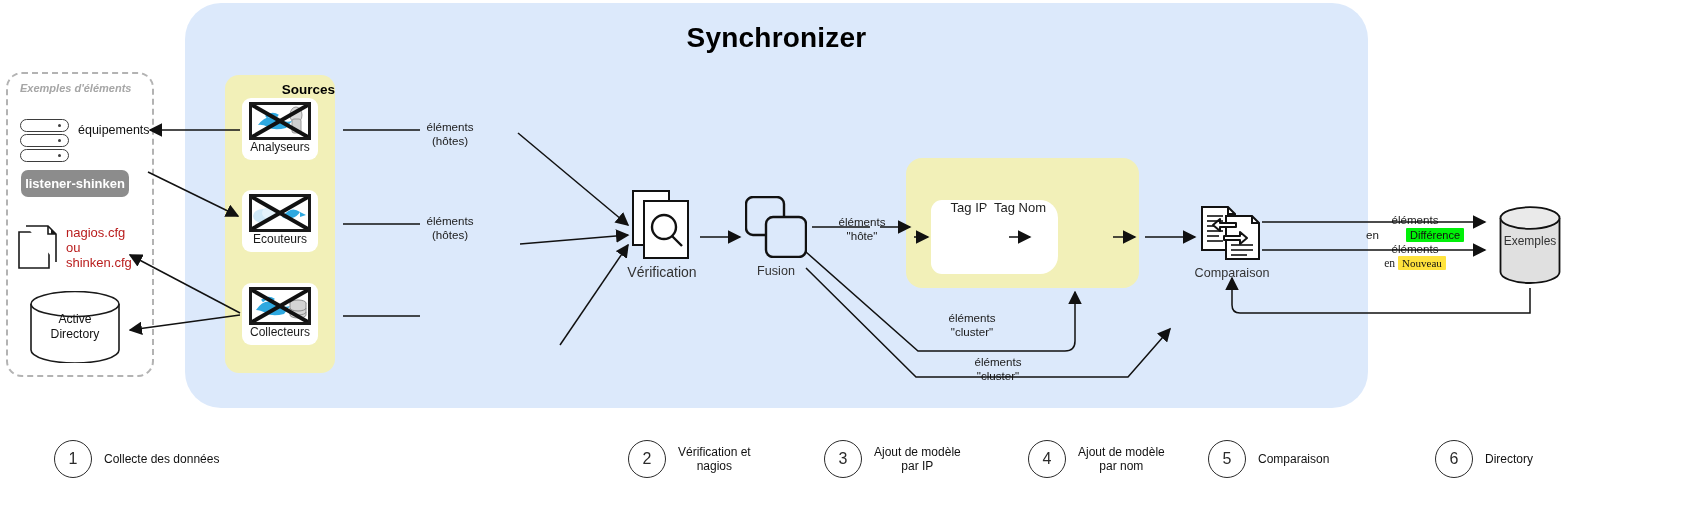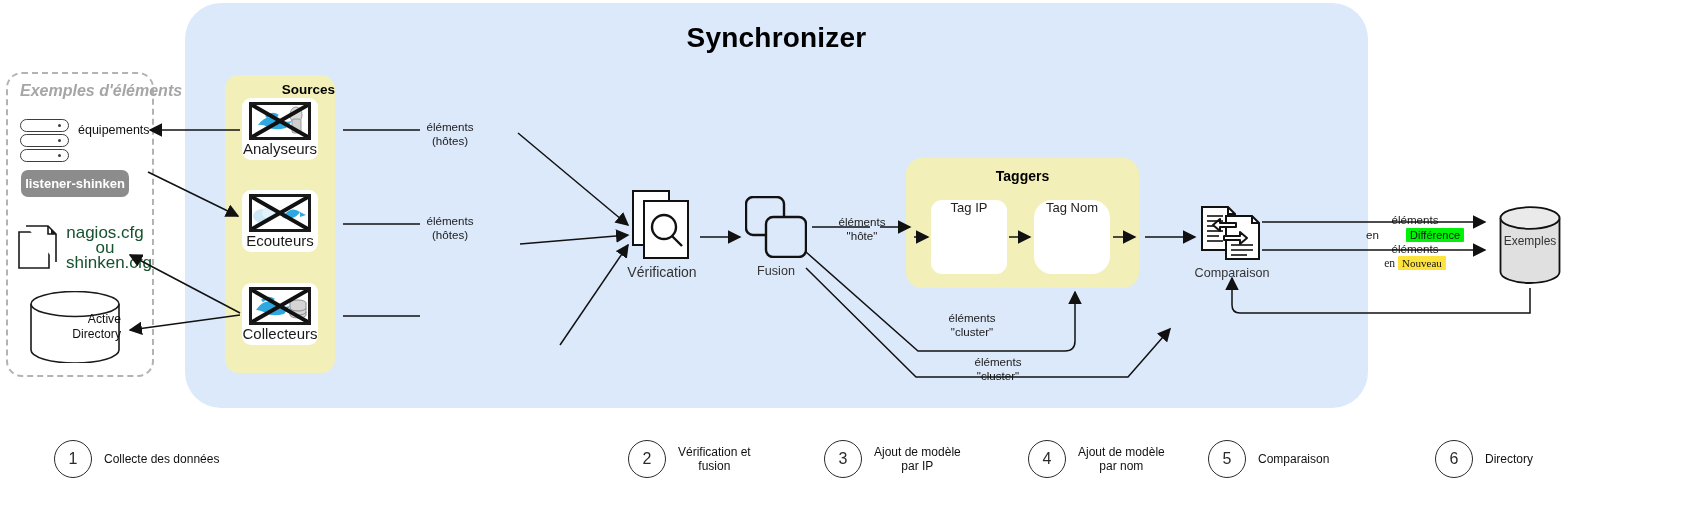--- a/index.html
+++ b/index.html
@@ -37,21 +37,21 @@
   
   #examples-box {
     left: 6px; top: 72px;
     width: 148px; height: 305px;
     border: 2px dashed #b3b3b3;
     border-radius: 16px;
     background: transparent;
   }
   #examples-title {
     left: 20px; top: 82px;
-    font-size: 16px;
+    font-size: 11px;
     font-style: italic;
     font-weight: bold;
     color: #a6a6a6;
   }
   
   .srv-bar {
     width: 49px; height: 13px;
     border: 1.6px solid #3d3d3d;
     border-radius: 7px;
     background: #fff;
@@ -86,29 +86,29 @@
     font-weight: bold;
     display: flex;
     align-items: center;
     justify-content: center;
   }
 
   
   #docs-icon { left: 18px; top: 223px; width: 44px; height: 48px; }
   #label-cfg {
     left: 66px; top: 225px;
-    font-size: 17px; color: #14532d;
-    text-align: center; width: 78px; line-height: 15px;
+    font-size: 13px; color: #b91c1c;
+    text-align: left; width: 78px; line-height: 15px;
   }
 
   
   #ad-cyl { left: 29px; top: 291px; width: 92px; height: 72px; }
   #ad-label {
     left: 29px; top: 312px; width: 92px;
-    text-align: right;
+    text-align: center;
     font-size: 12.2px; color: #111;
     line-height: 15px;
   }
 
   
   #sources-box {
     left: 225px; top: 75px;
     width: 110px; height: 298px;
     background: #f2f0b8;
     border-radius: 14px;
@@ -133,21 +133,21 @@
     left: 7px; top: 4px;
     width: 62px; height: 38px;
     border: 3px solid #1a1a1a;
     background: #ffffff;
     overflow: hidden;
   }
   .src-label {
     position: absolute;
     left: 0; top: 42px; width: 76px;
     text-align: center;
-    font-size: 15px;
+    font-size: 12px;
     color: #1a1a1a;
   }
 
   
   #verif-icon { left: 632px; top: 190px; width: 58px; height: 70px; }
   #verif-label {
     left: 608px; top: 264px; width: 108px;
     text-align: center; font-size: 14px; color: #333;
   }
   #fusion-icon { left: 745px; top: 196px; width: 62px; height: 62px; }
@@ -170,21 +170,21 @@
   .tagger-card {
     position: absolute;
     top: 200px;
     width: 76px; height: 74px;
     background: #ffffff;
     border-radius: 11px;
     display: flex; align-items: flex-start; justify-content: center;
     font-size: 13px; color: #222;
   }
   #tag-ip { left: 931px; }
-  #tag-nom { left: 1034px; border-radius: 18px; }
+  #tag-nom { left: 982px; border-radius: 18px; }
 
   
   #compare-icon { left: 1200px; top: 205px; width: 62px; height: 56px; }
   #compare-label {
     left: 1177px; top: 266px; width: 110px;
     text-align: center; font-size: 12.6px; color: #333;
   }
 
   
   #mongo-cyl { left: 1499px; top: 206px; width: 62px; height: 78px; }
@@ -341,21 +341,20 @@
 
   <div class="abs" id="fusion-icon">
     <svg width="62" height="62" viewBox="0 0 62 62">
       <rect x="1" y="1" width="38" height="38" rx="7" fill="#dce9fb" stroke="#111" stroke-width="2.4"></rect>
       <rect x="21" y="21" width="40" height="40" rx="7" fill="#dce9fb" stroke="#111" stroke-width="2.4"></rect>
     </svg>
   </div>
   <div class="abs" id="fusion-label">Fusion</div>
 
   <div class="abs" id="taggers-box"></div>
-  <div class="abs" id="taggers-title">Taggers</div>
   <div class="tagger-card" id="tag-ip">
     <span>Tag IP</span>
   </div>
   <div class="tagger-card" id="tag-nom">
     <span>Tag Nom</span>
   </div>
 
   <div class="abs" id="compare-icon">
     <svg width="62" height="56" viewBox="0 0 62 56">
       <path d="M2 2 h26 l7 7 v36 h-33 z" fill="#ffffff" stroke="#111" stroke-width="2"></path>
@@ -471,21 +470,21 @@
     </g>
   </svg>
 
   <div class="legend-item" style="left:54px; top:440px;">
     <div class="legend-circle">1</div>
     <div class="legend-text">Collecte des données</div>
   </div>
   <div class="legend-item" style="left:628px; top:440px;">
     <div class="legend-circle">2</div>
     <div class="legend-text">Vérification et
-fusion</div>
+nagios</div>
   </div>
   <div class="legend-item" style="left:824px; top:440px;">
     <div class="legend-circle">3</div>
     <div class="legend-text">Ajout de modèle
 par IP</div>
   </div>
   <div class="legend-item" style="left:1028px; top:440px;">
     <div class="legend-circle">4</div>
     <div class="legend-text">Ajout de modèle
 par nom</div>

